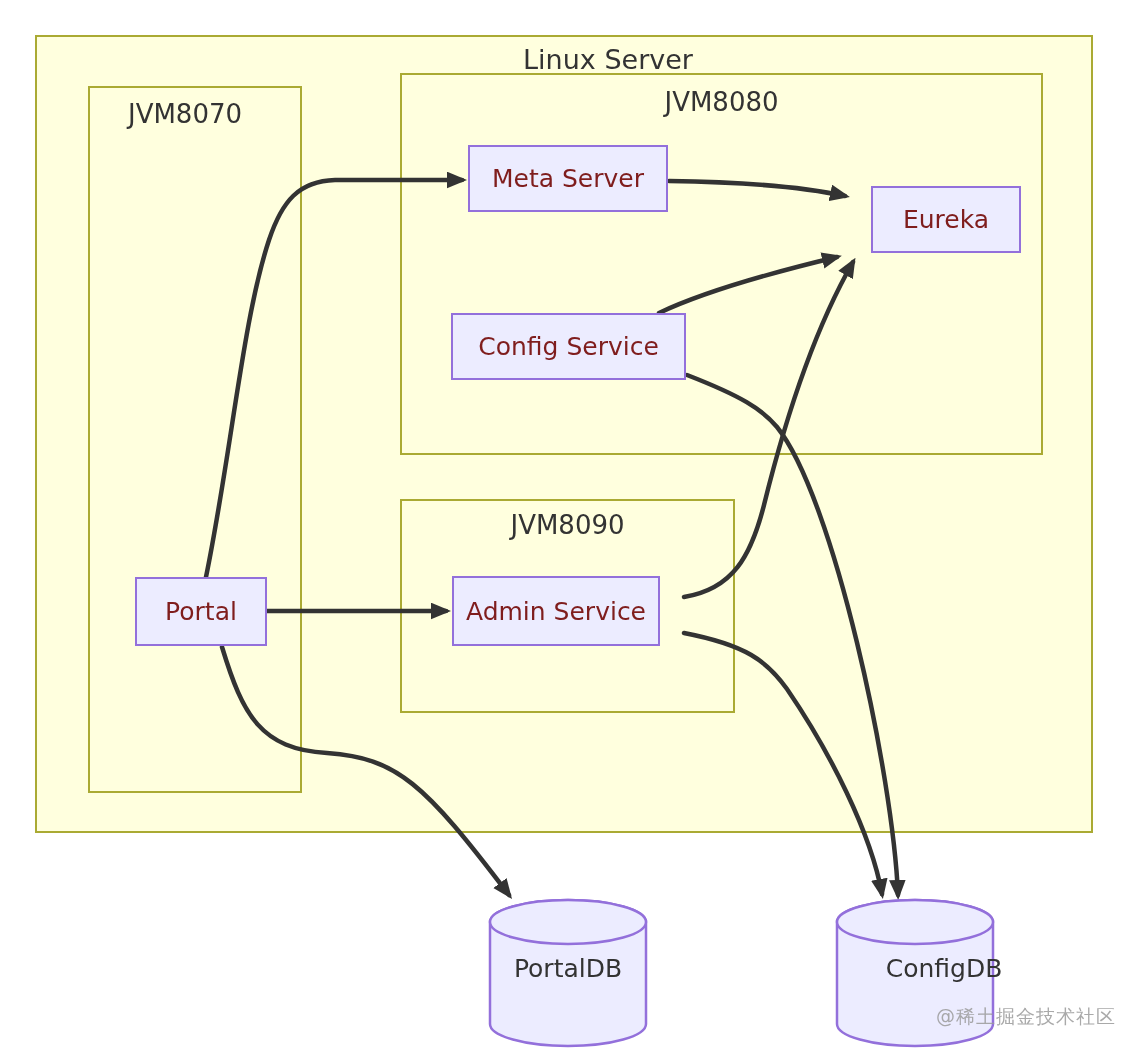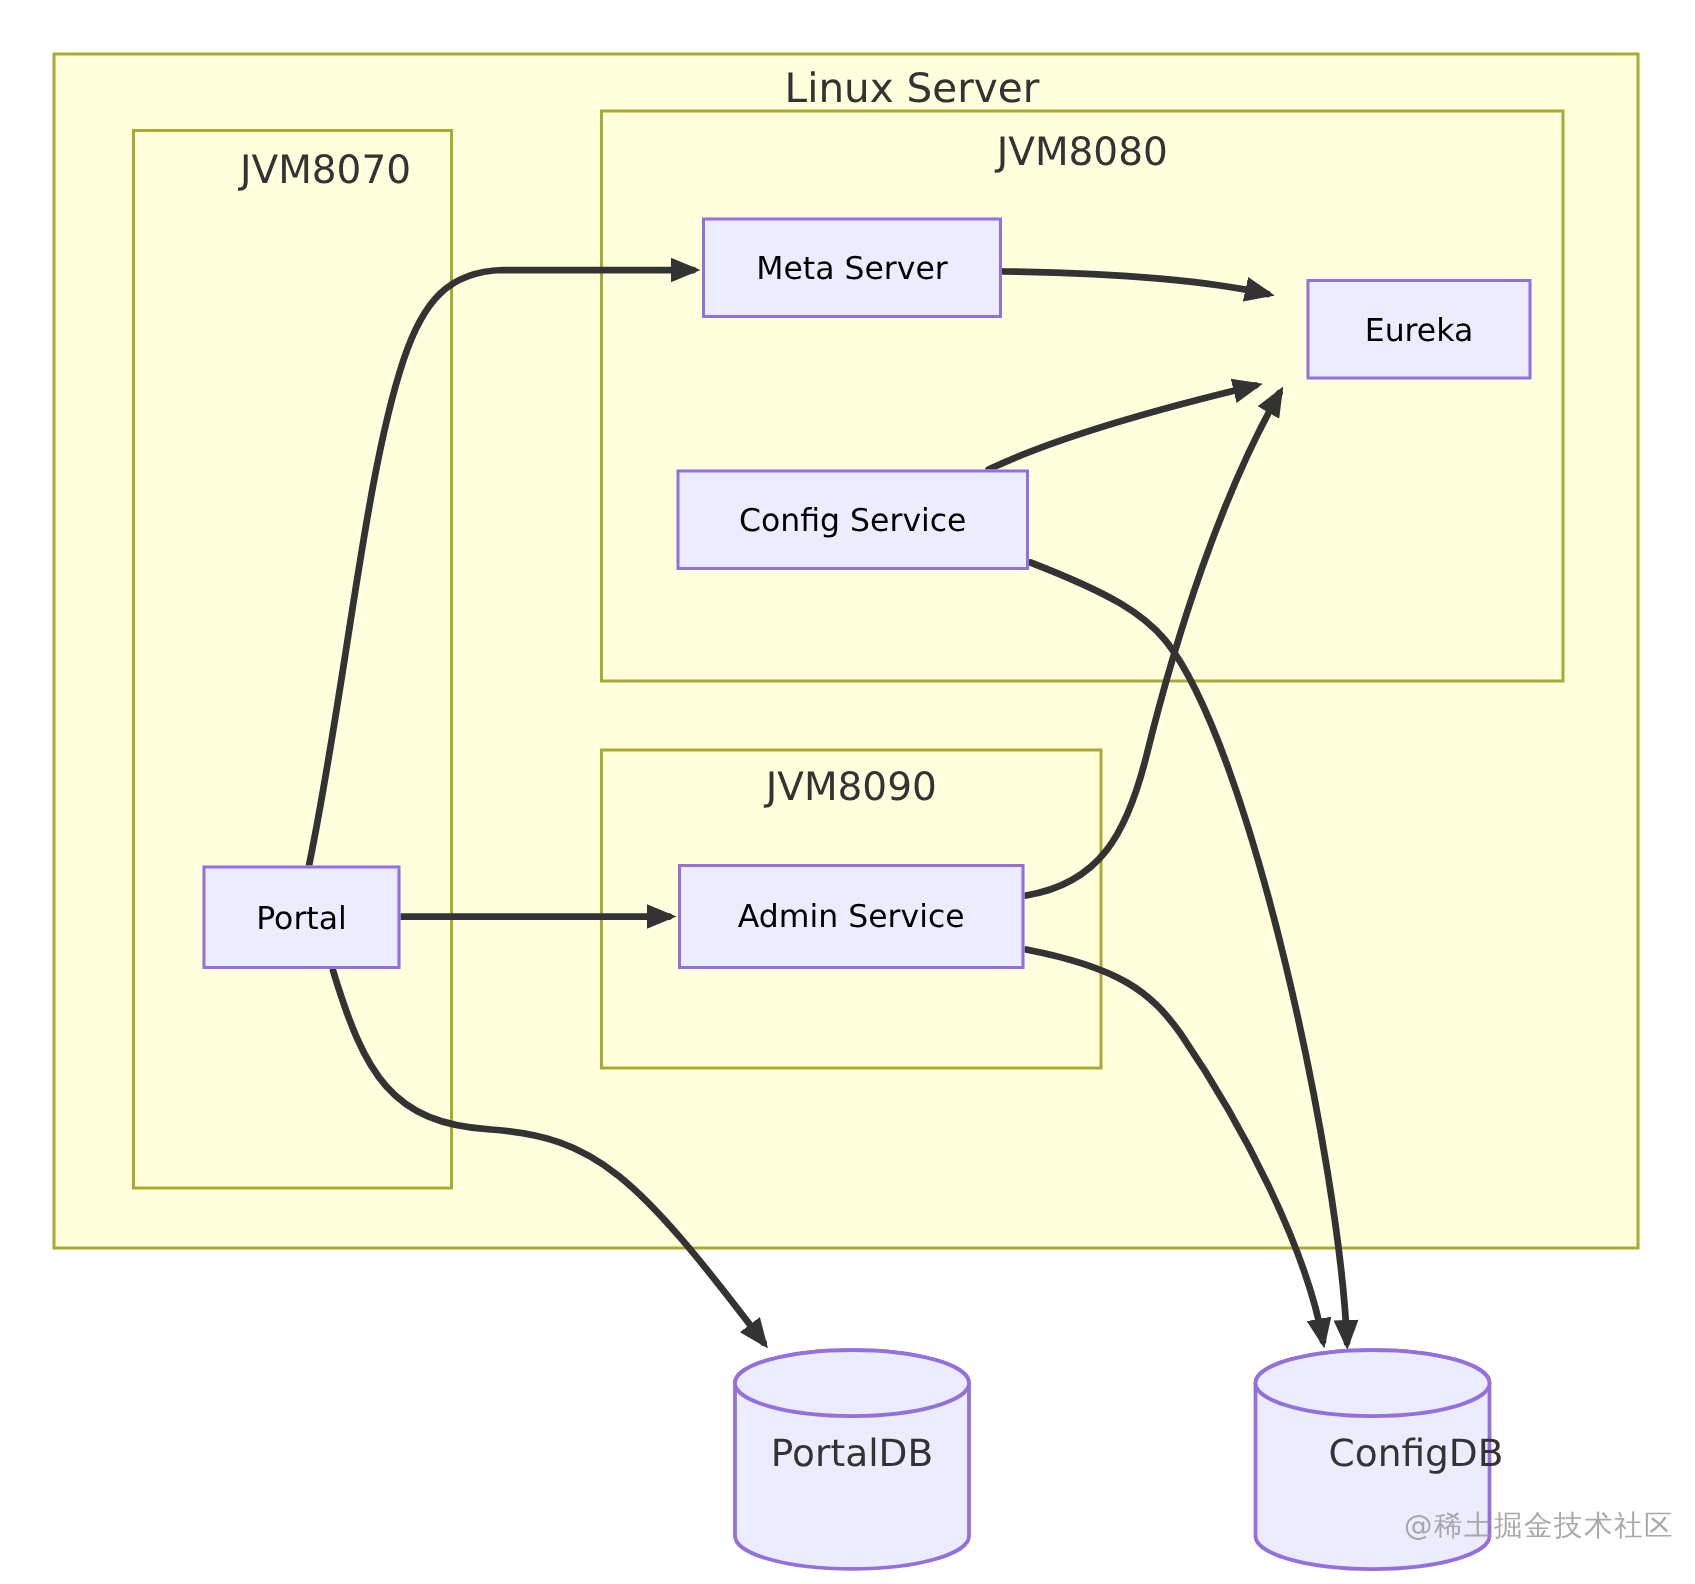--- a/index.html
+++ b/index.html
@@ -38,22 +38,22 @@
     pointer-events: none;
   }
   .node {
     position: absolute;
     background: #ececff;
     border: 2px solid #9370db;
     box-sizing: border-box;
     display: flex;
     align-items: center;
     justify-content: center;
-    font-size: 21px;
-    color: #000000;
+    font-size: 25px;
+    color: #7f1d1d;
     z-index: 4;
     white-space: nowrap;
   }
   .db-label {
     position: absolute;
     display: flex;
     align-items: center;
     justify-content: center;
     font-size: 25px;
     color: #333333;
@@ -78,21 +78,21 @@
 <body>
 
 <div id="canvas">
 
   <div class="cluster" style="left:35px; top:35px; width:1058px; height:798px;"></div>
   <div class="cluster" style="left:88px; top:86px; width:214px; height:707px;"></div>
   <div class="cluster" style="left:400px; top:73px; width:643px; height:382px;"></div>
   <div class="cluster" style="left:400px; top:499px; width:335px; height:214px;"></div>
 
   <div class="cluster-label" style="left:35px; top:44px; width:1058px; font-size:27px;padding-left:44px;">Linux Server</div>
-  <div class="cluster-label" style="left:88px; top:99px; width:194px;padding-left:32px;">JVM8070</div>
+  <div class="cluster-label" style="left:88px; top:99px; width:194px;">JVM8070</div>
   <div class="cluster-label" style="left:400px; top:87px; width:643px;">JVM8080</div>
   <div class="cluster-label" style="left:400px; top:510px; width:335px;">JVM8090</div>
 
   <svg id="edges" width="1130" height="1056" viewBox="0 0 1130 1056">
     <defs>
       <marker id="arrow" viewBox="0 0 12 10" refX="9" refY="5" markerWidth="20" markerHeight="17" markerUnits="userSpaceOnUse" orient="auto">
         <path d="M0,0 L12,5 L0,10 Z" fill="#333333"></path>
       </marker>
     </defs>
 
@@ -116,20 +116,20 @@
         <path d="M 837,922 L 837,1024 A 78,22 0 0 0 993,1024 L 993,922 A 78,22 0 0 0 837,922 Z"></path>
         <ellipse cx="915" cy="922" rx="78" ry="22"></ellipse>
       </g>
     </g>
   </svg>
 
   <div class="node" style="left:135px; top:577px; width:132px; height:69px;">Portal</div>
   <div class="node" style="left:468px; top:145px; width:200px; height:67px;">Meta Server</div>
   <div class="node" style="left:851px; top:186px; width:150px; height:67px;margin-left:20px;">Eureka</div>
   <div class="node" style="left:451px; top:313px; width:235px; height:67px;">Config Service</div>
-  <div class="node" style="left:452px; top:576px; width:231px; height:70px;">Admin Service</div>
+  <div class="node" style="left:452px; top:576px; width:208px; height:70px;">Admin Service</div>
 
   <div class="db-label" style="left:490px; top:944px; width:156px; height:48px;">PortalDB</div>
   <div class="db-label" style="left:837px; top:944px; width:156px; height:48px;margin-left:29px;">ConfigDB</div>
 
   <div class="watermark">@稀土掘金技术社区</div>
 
 </div>
 
 </body></html>

